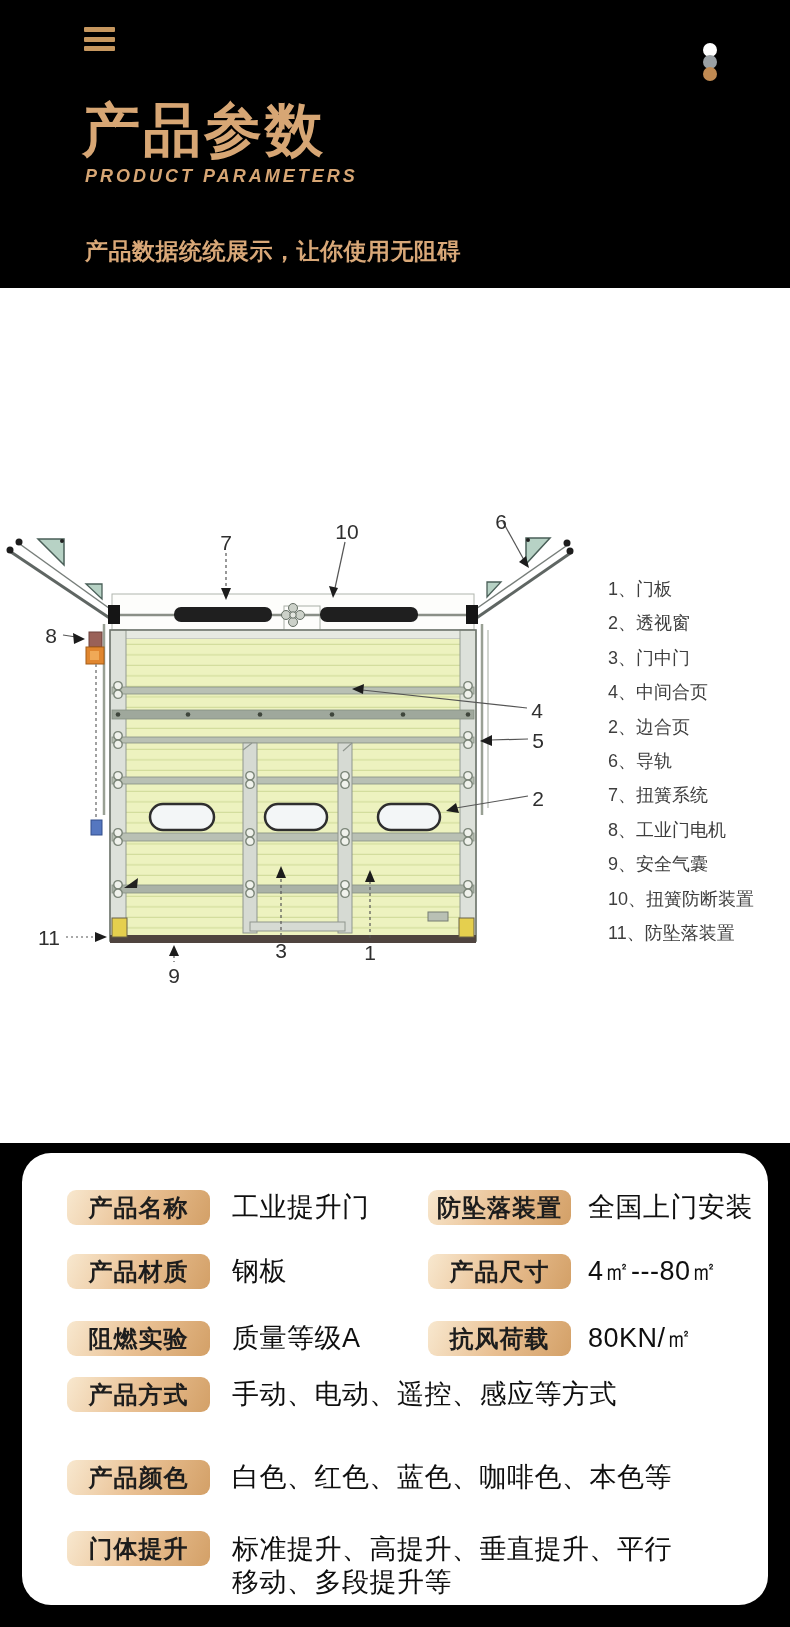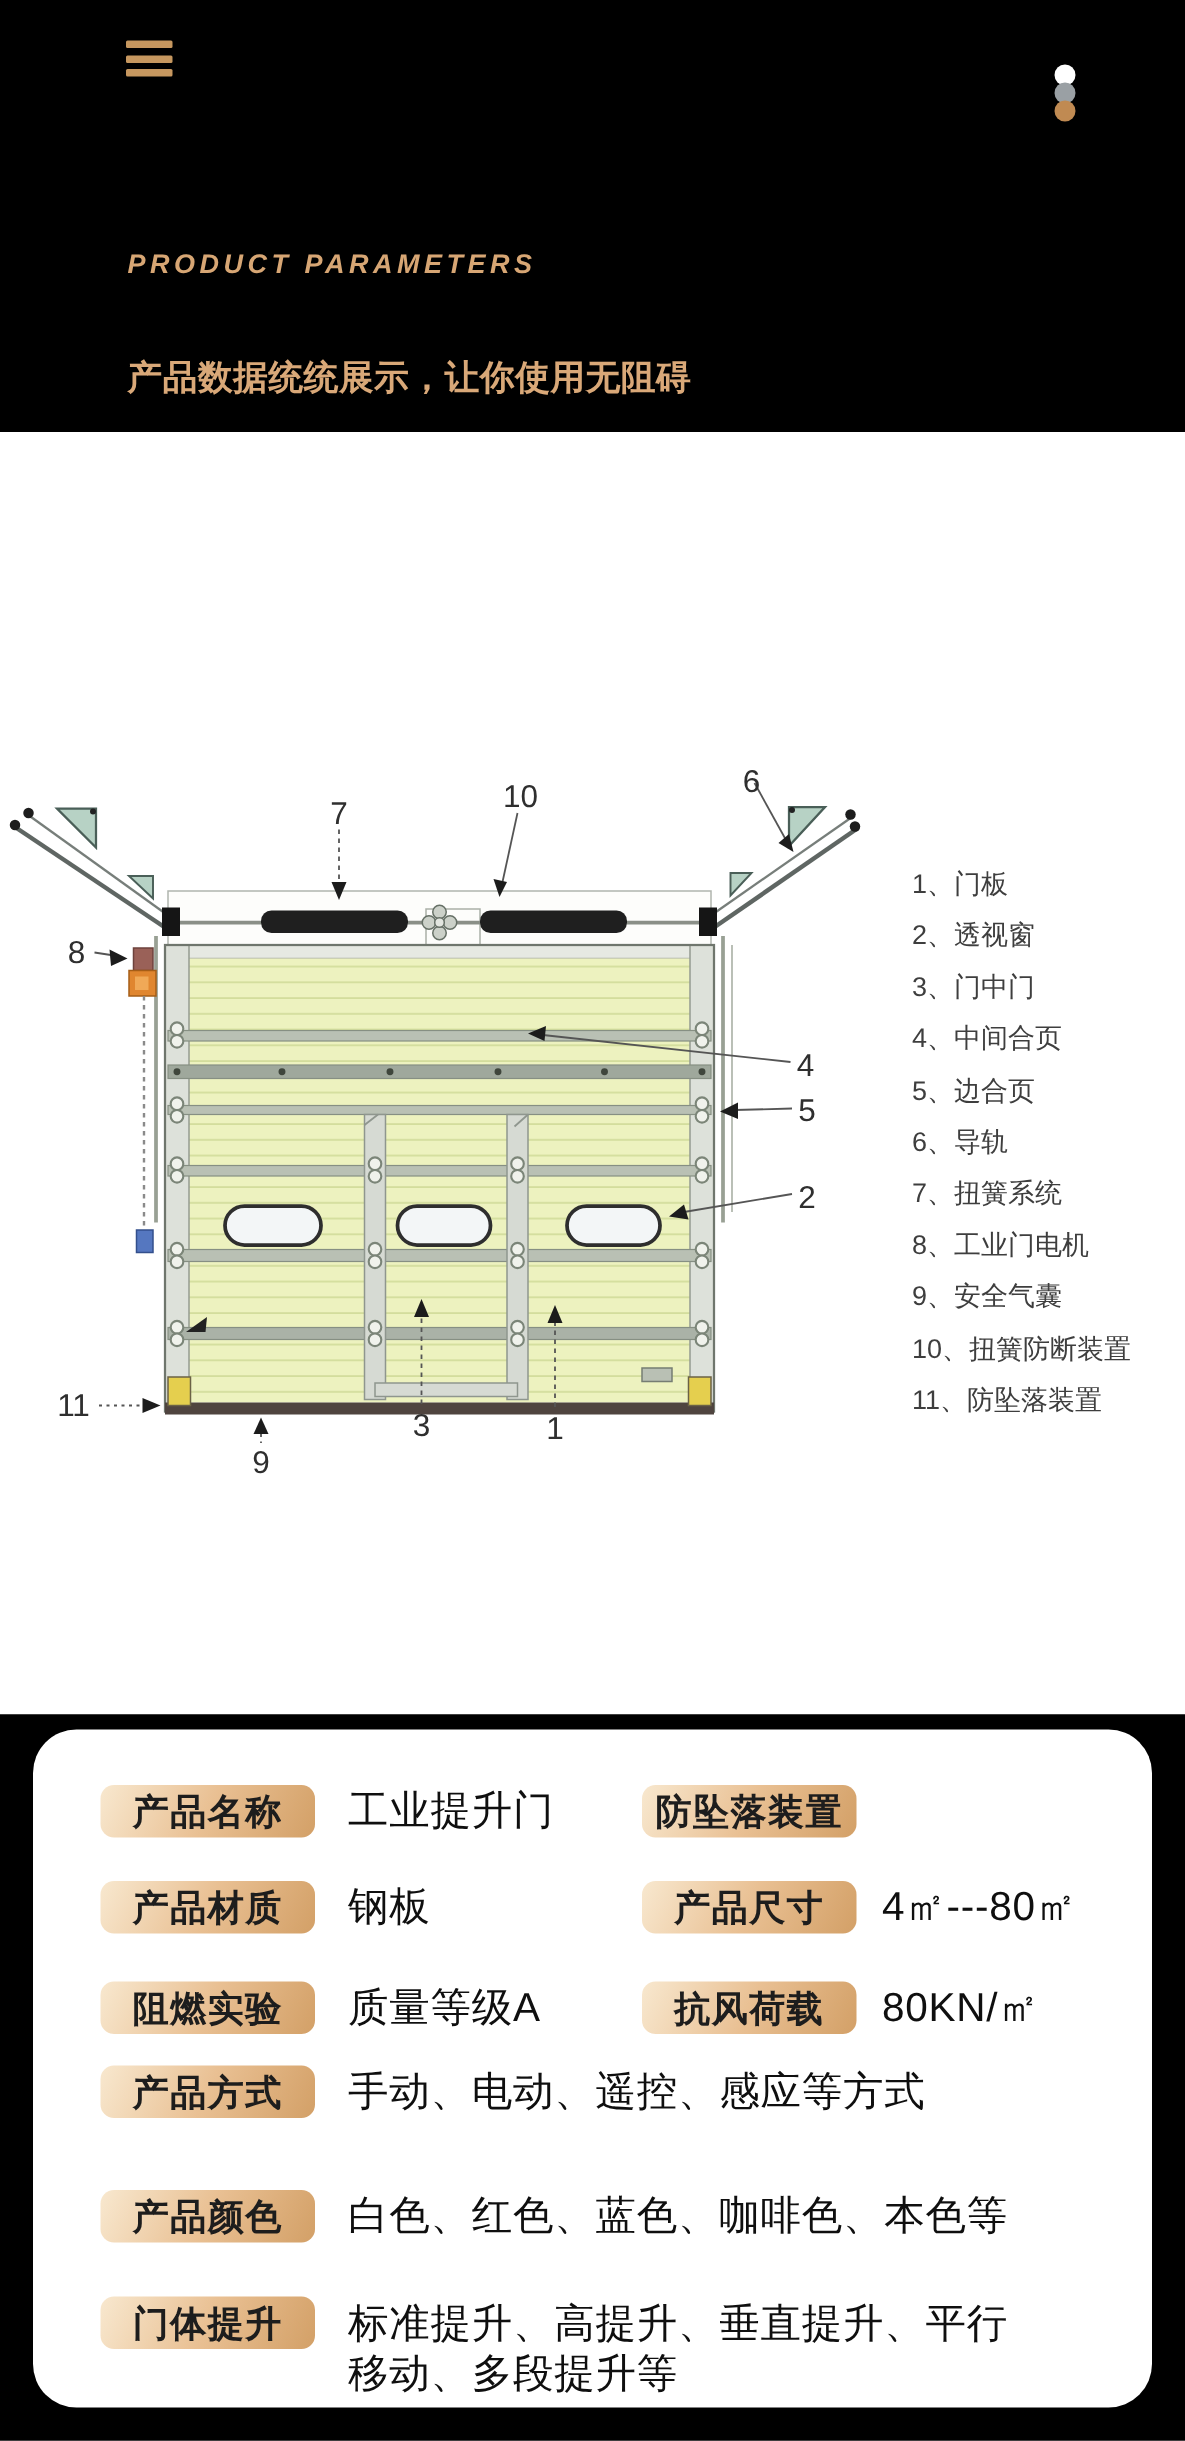--- a/index.html
+++ b/index.html
@@ -43,20 +43,21 @@
   <div class="hamburger">
       <i></i>
       <i></i>
       <i></i>
     </div>
   <div class="dots">
     <s style="background:#ffffff;"></s>
     <s style="background:#9aa0a4;"></s>
     <s style="background:#c08a52;"></s>
   </div>
+  <div class="page-title">产品参数</div>
   <div class="page-subtitle">PRODUCT PARAMETERS</div>
   <div class="tagline">产品数据统统展示，让你使用无阻碍</div>
 </div>
 
 <div class="diagram-section">
 
   <svg class="diagram-svg" width="790" height="855" viewBox="0 0 790 855">
     <defs>
       <pattern id="pstripe" width="10" height="10.5" patternUnits="userSpaceOnUse">
         <rect width="10" height="10.5" fill="#edf2bf"></rect>
@@ -214,37 +215,38 @@
   <div class="callout" style="left:36px;  top:638px;">11</div>
   <div class="callout" style="left:161px; top:676px;">9</div>
   <div class="callout" style="left:268px; top:651px;">3</div>
   <div class="callout" style="left:357px; top:653px;">1</div>
 
   <div class="legend">
     <div>1、门板</div>
     <div>2、透视窗</div>
     <div>3、门中门</div>
     <div>4、中间合页</div>
-    <div>5、边合页</div>
+    <div>2、边合页</div>
     <div>6、导轨</div>
     <div>7、扭簧系统</div>
     <div>8、工业门电机</div>
     <div>9、安全气囊</div>
     <div>10、扭簧防断装置</div>
     <div>11、防坠落装置</div>
   </div>
 </div>
 
 <div class="bottom-section">
   <div class="spec-card">
 
     <div class="spec-row" style="top:37px;">
       <div class="spec-badge badge-l">产品名称</div>
       <div class="spec-value value-l">工业提升门</div>
       <div class="spec-badge badge-r">防坠落装置</div>
+      <div class="spec-value value-r">全国上门安装</div>
     </div>
 
     <div class="spec-row" style="top:101px;">
       <div class="spec-badge badge-l">产品材质</div>
       <div class="spec-value value-l">钢板</div>
       <div class="spec-badge badge-r">产品尺寸</div>
       <div class="spec-value value-r">4㎡---80㎡</div>
     </div>
 
     <div class="spec-row" style="top:168px;">

